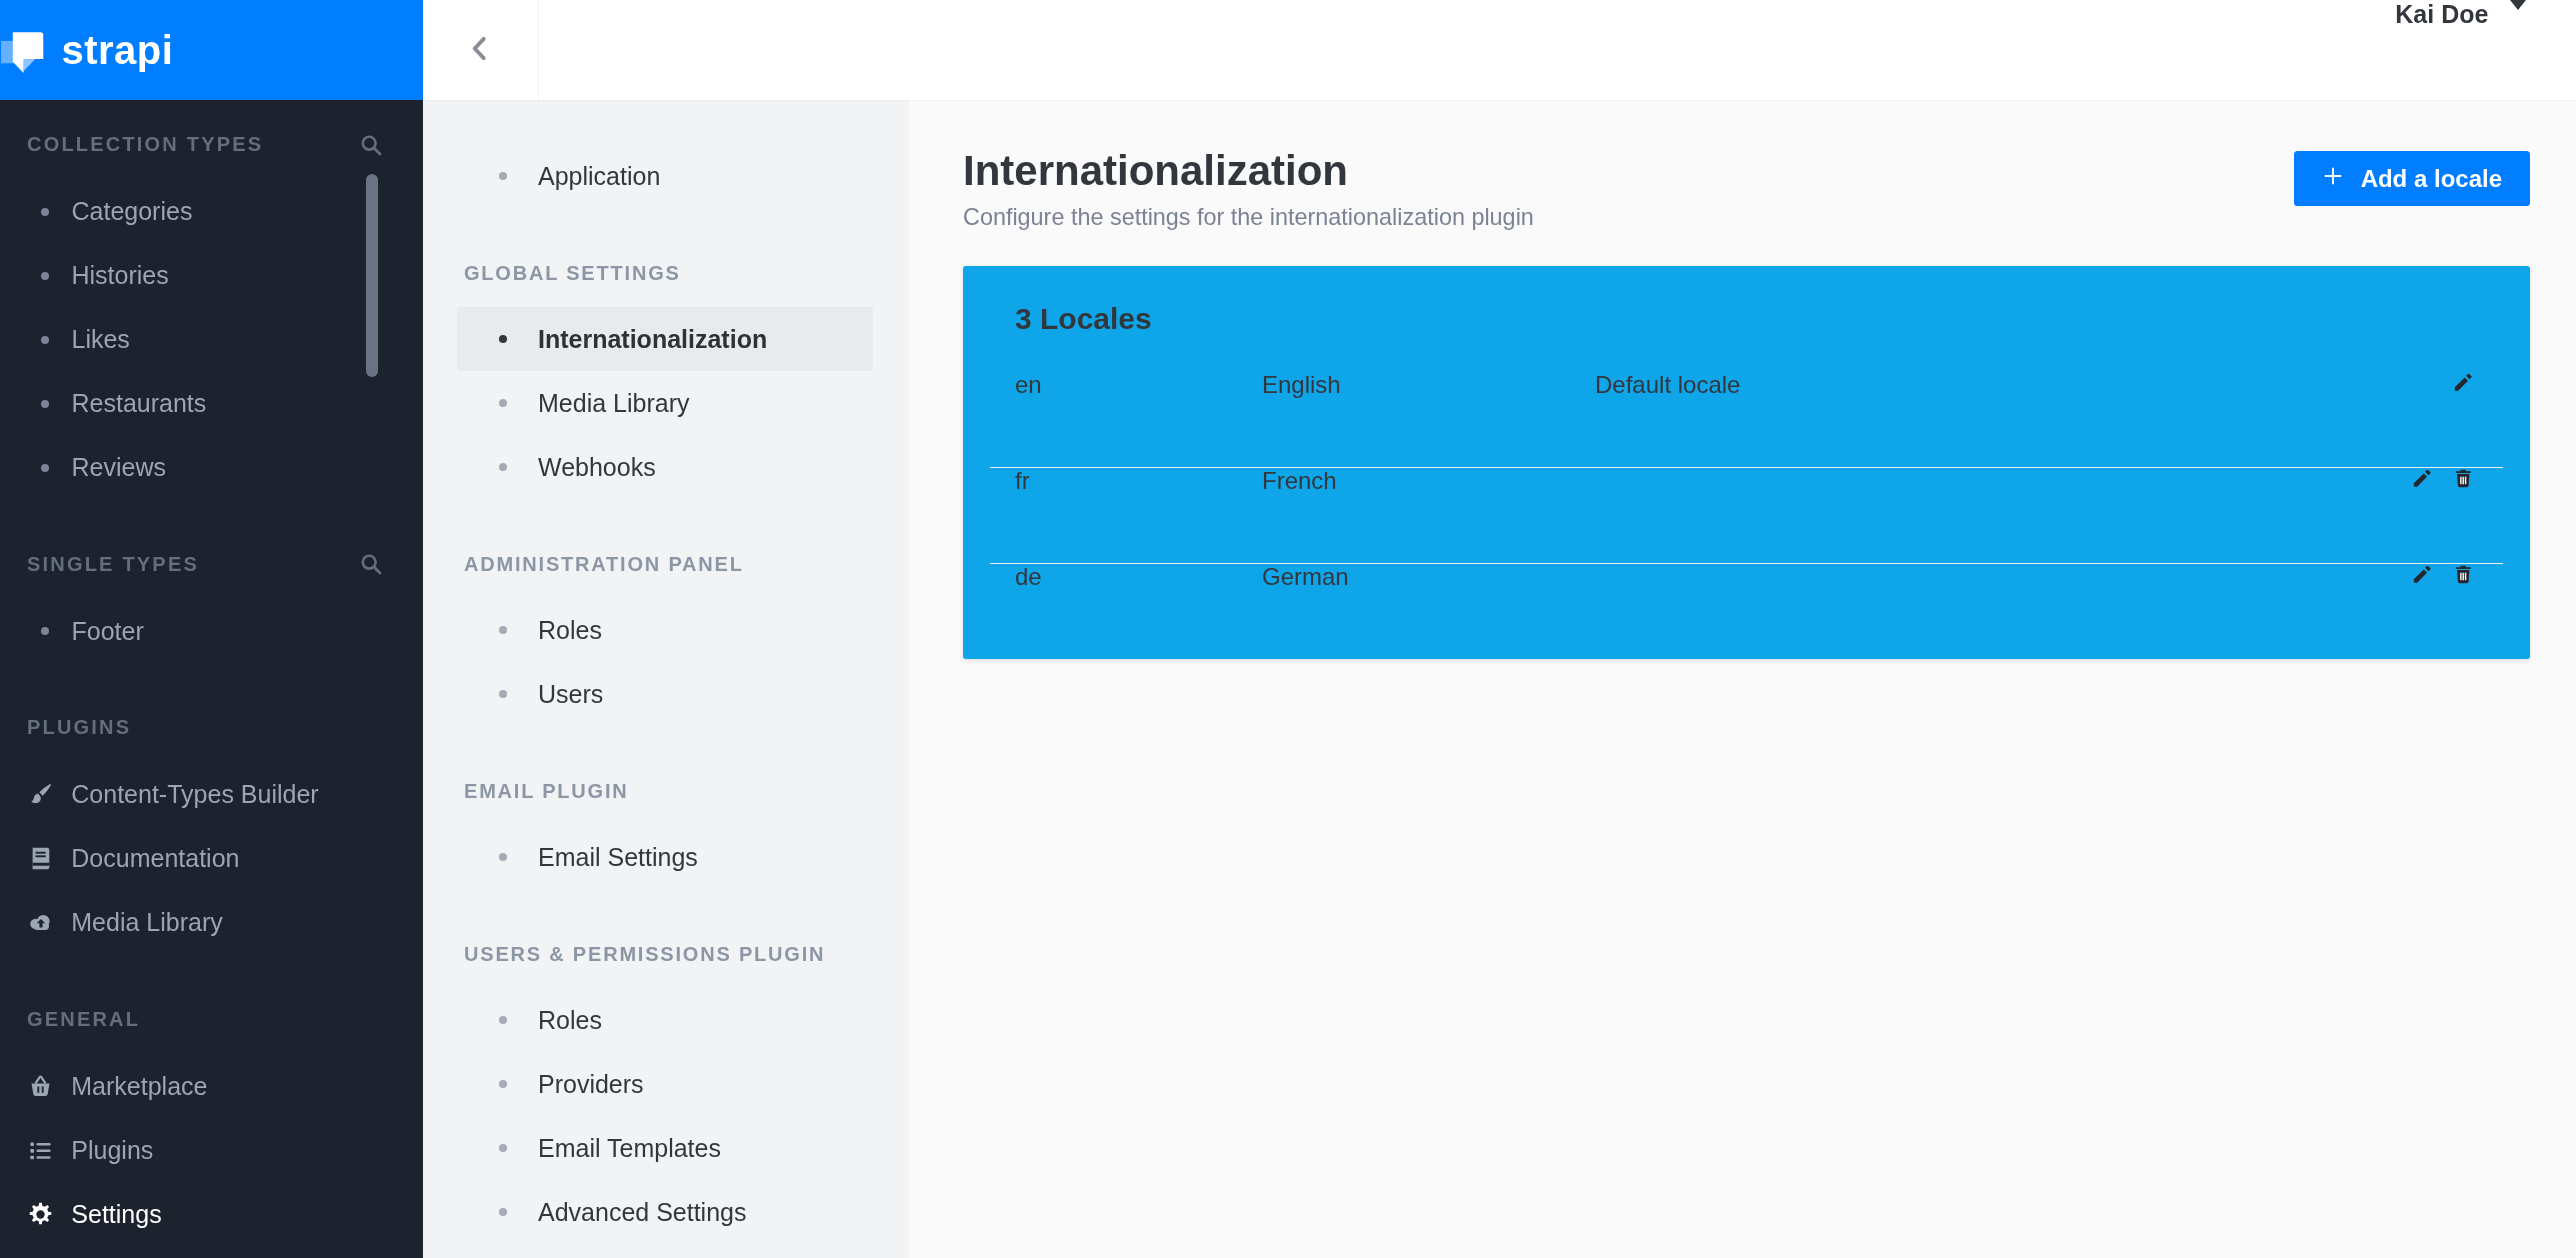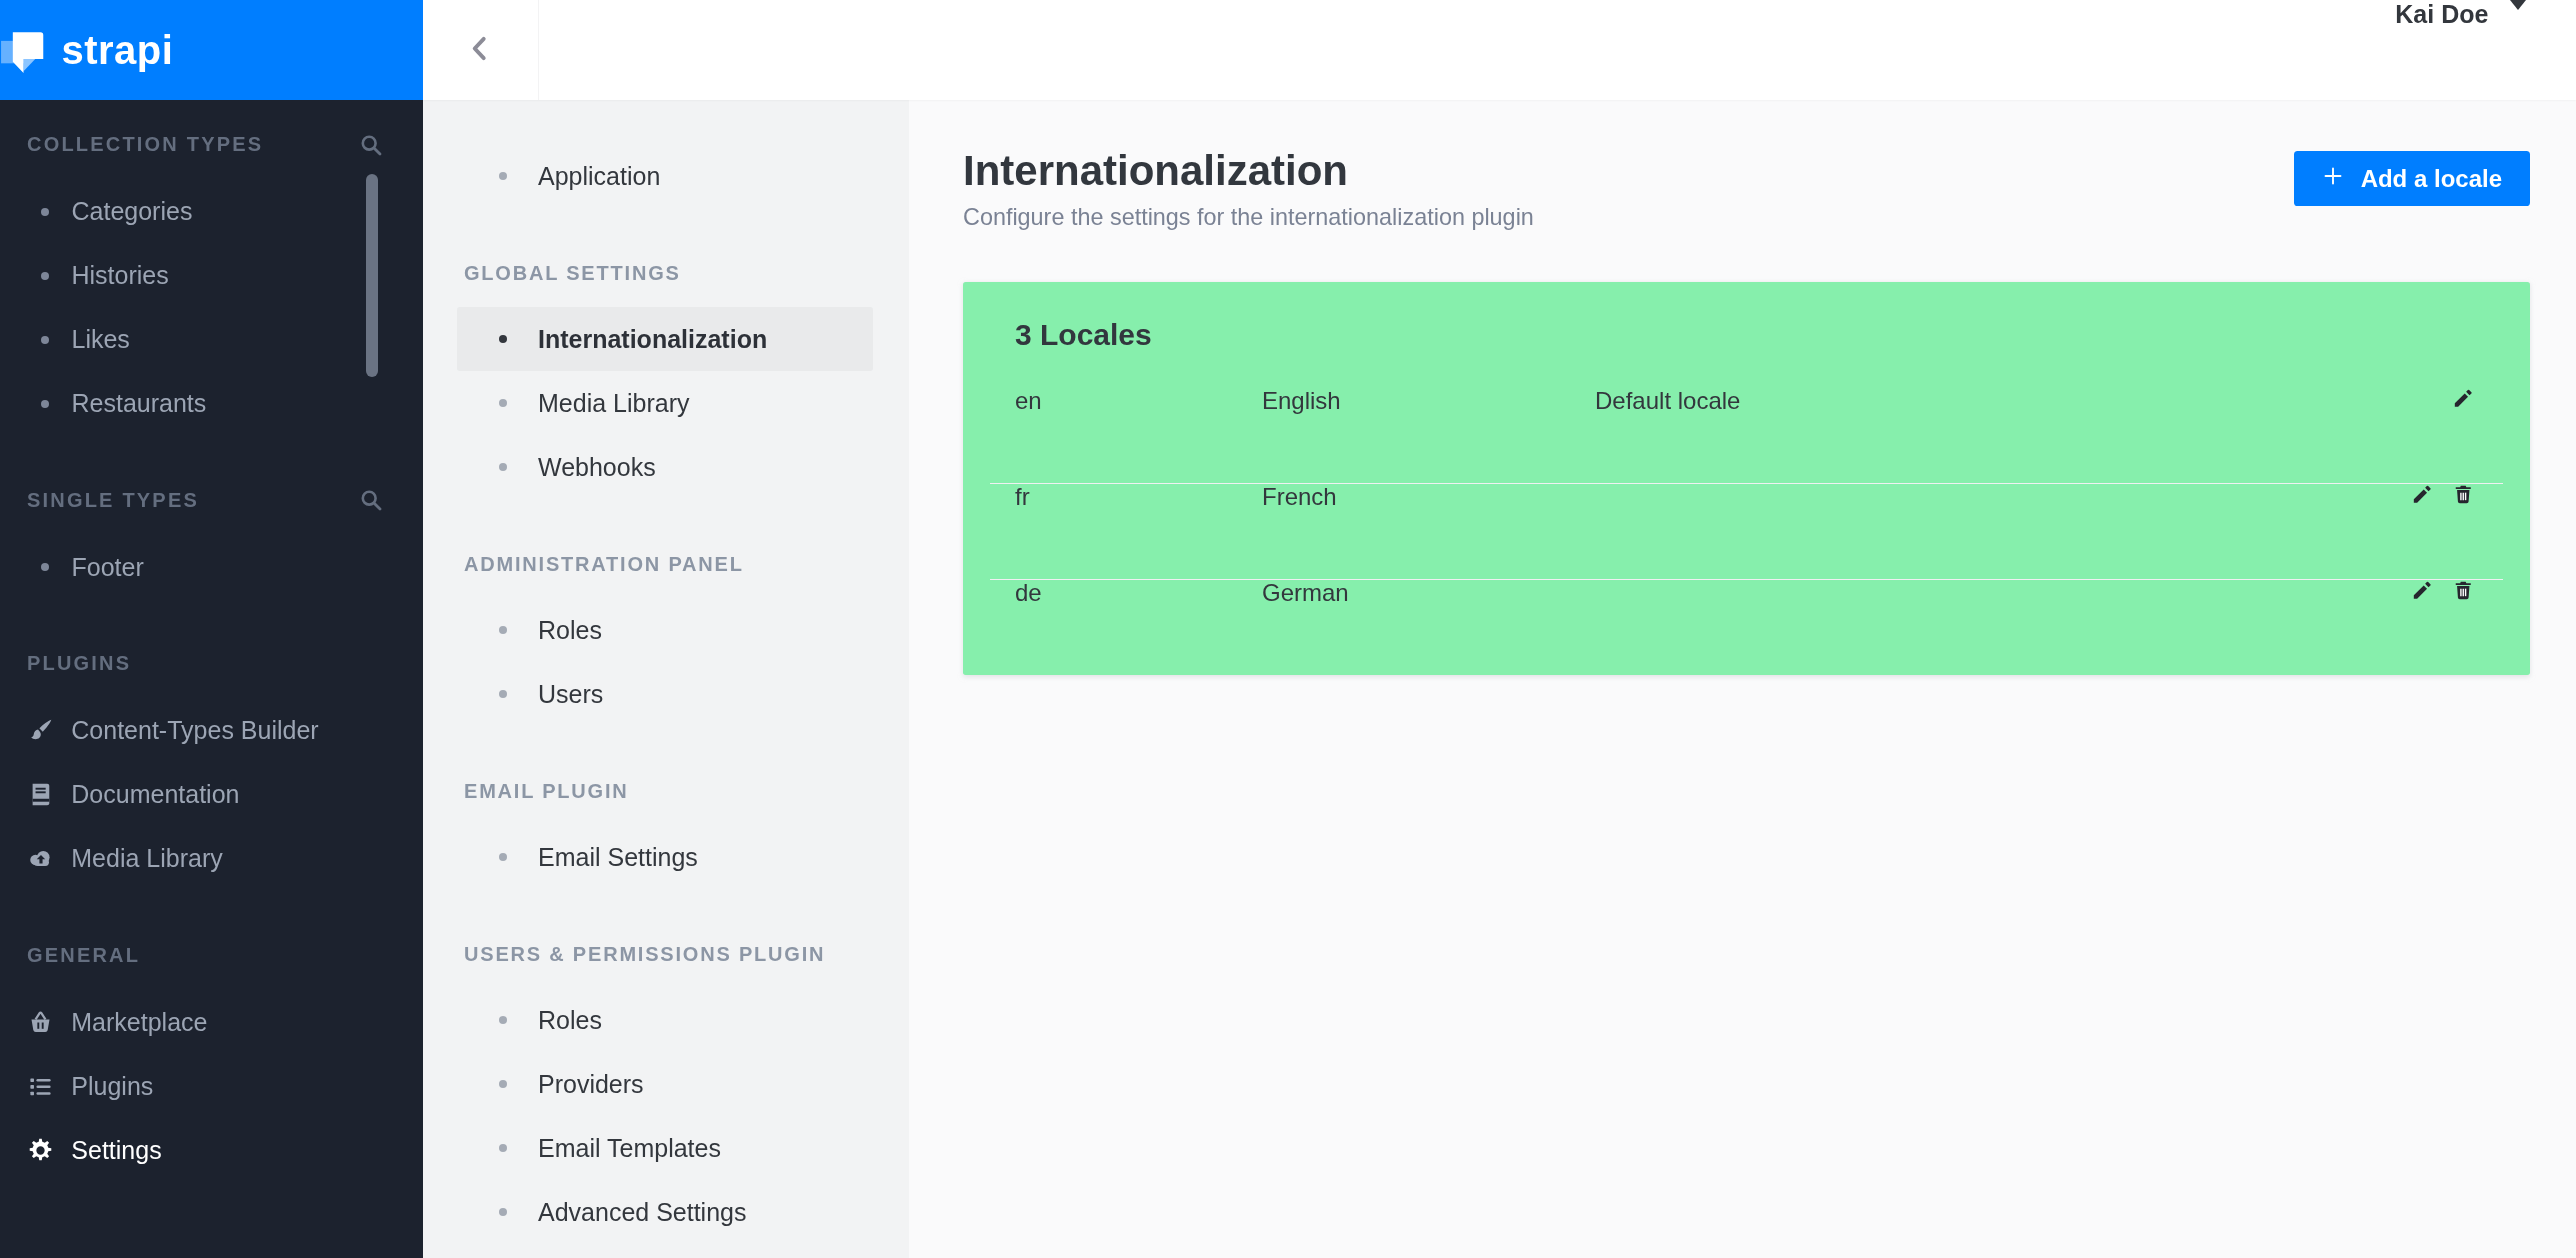--- a/index.html
+++ b/index.html
@@ -44,21 +44,21 @@
 
   
   .main { position:absolute; left:909px; top:100px; width:1667px; height:1159px; background:#FAFAFB; }
   .main-header { position:relative; padding:45px 46px 0 54px; }
   .page-title { font-size:42px; line-height:52px; font-weight:600; color:#32373E; }
   .page-sub { margin-top:7.2px; font-size:23.4px; color:#7A8294; }
   .add-btn { position:absolute; right:46px; top:51px; height:55px; padding:0 28px 0 27px; background:#007EFF; color:#fff;
              border:none; border-radius:3.6px; font-size:24px; font-weight:600; font-family:inherit;
              display:flex; align-items:center; gap:16px; cursor:pointer; }
 
-  .card { position:absolute; left:54px; right:46px; top:182px; background:#86efac; border-radius:2.7px;
+  .card { position:absolute; left:54px; right:46px; top:166px; background:#0ea5e9; border-radius:2.7px;
           box-shadow:0 1.8px 5.4px rgba(205,207,214,.55); }
   .card-title { padding:36px 52px 0; height:105px; font-size:30px; font-weight:600; color:#32373E; }
   .locale-row { position:relative; display:flex; align-items:flex-start; height:96px; padding:0 56px 0 52px; font-size:24px; color:#33373D; }
   .locale-row.divided::before { content:""; position:absolute; left:27px; right:27px; top:0; height:0.9px; background:#F0F0F2; }
   .col-code { width:247px; flex:none; }
   .col-name { width:333px; flex:none; }
   .col-note { flex:1; }
   .row-actions { display:flex; align-items:center; gap:18px; }
   .icon-btn { width:22.5px; height:22.5px; border:none; background:transparent; padding:0; color:#26262E; cursor:pointer; display:flex; }
   .icon-btn svg { width:22.5px; height:22.5px; }
@@ -100,20 +100,24 @@
           <span class="dot"></span>
           <span>Histories</span>
         </div>
       <div class="lm-item">
           <span class="dot"></span>
           <span>Likes</span>
         </div>
       <div class="lm-item">
           <span class="dot"></span>
           <span>Restaurants</span>
+        </div>
+      <div class="lm-item">
+          <span class="dot"></span>
+          <span>Reviews</span>
         </div>
     </div>
 
     <div class="lm-section">
       <div class="lm-head">
         <span>SINGLE TYPES</span>
         <span class="search-btn">
           <svg width="24" height="24" viewBox="0 0 24 24">
               <circle cx="10.2" cy="10.2" r="6.4" fill="none" stroke="currentColor" stroke-width="2.6"></circle>
               <line x1="15.2" y1="15.2" x2="21" y2="21" stroke="currentColor" stroke-width="2.8" stroke-linecap="round"></line>

